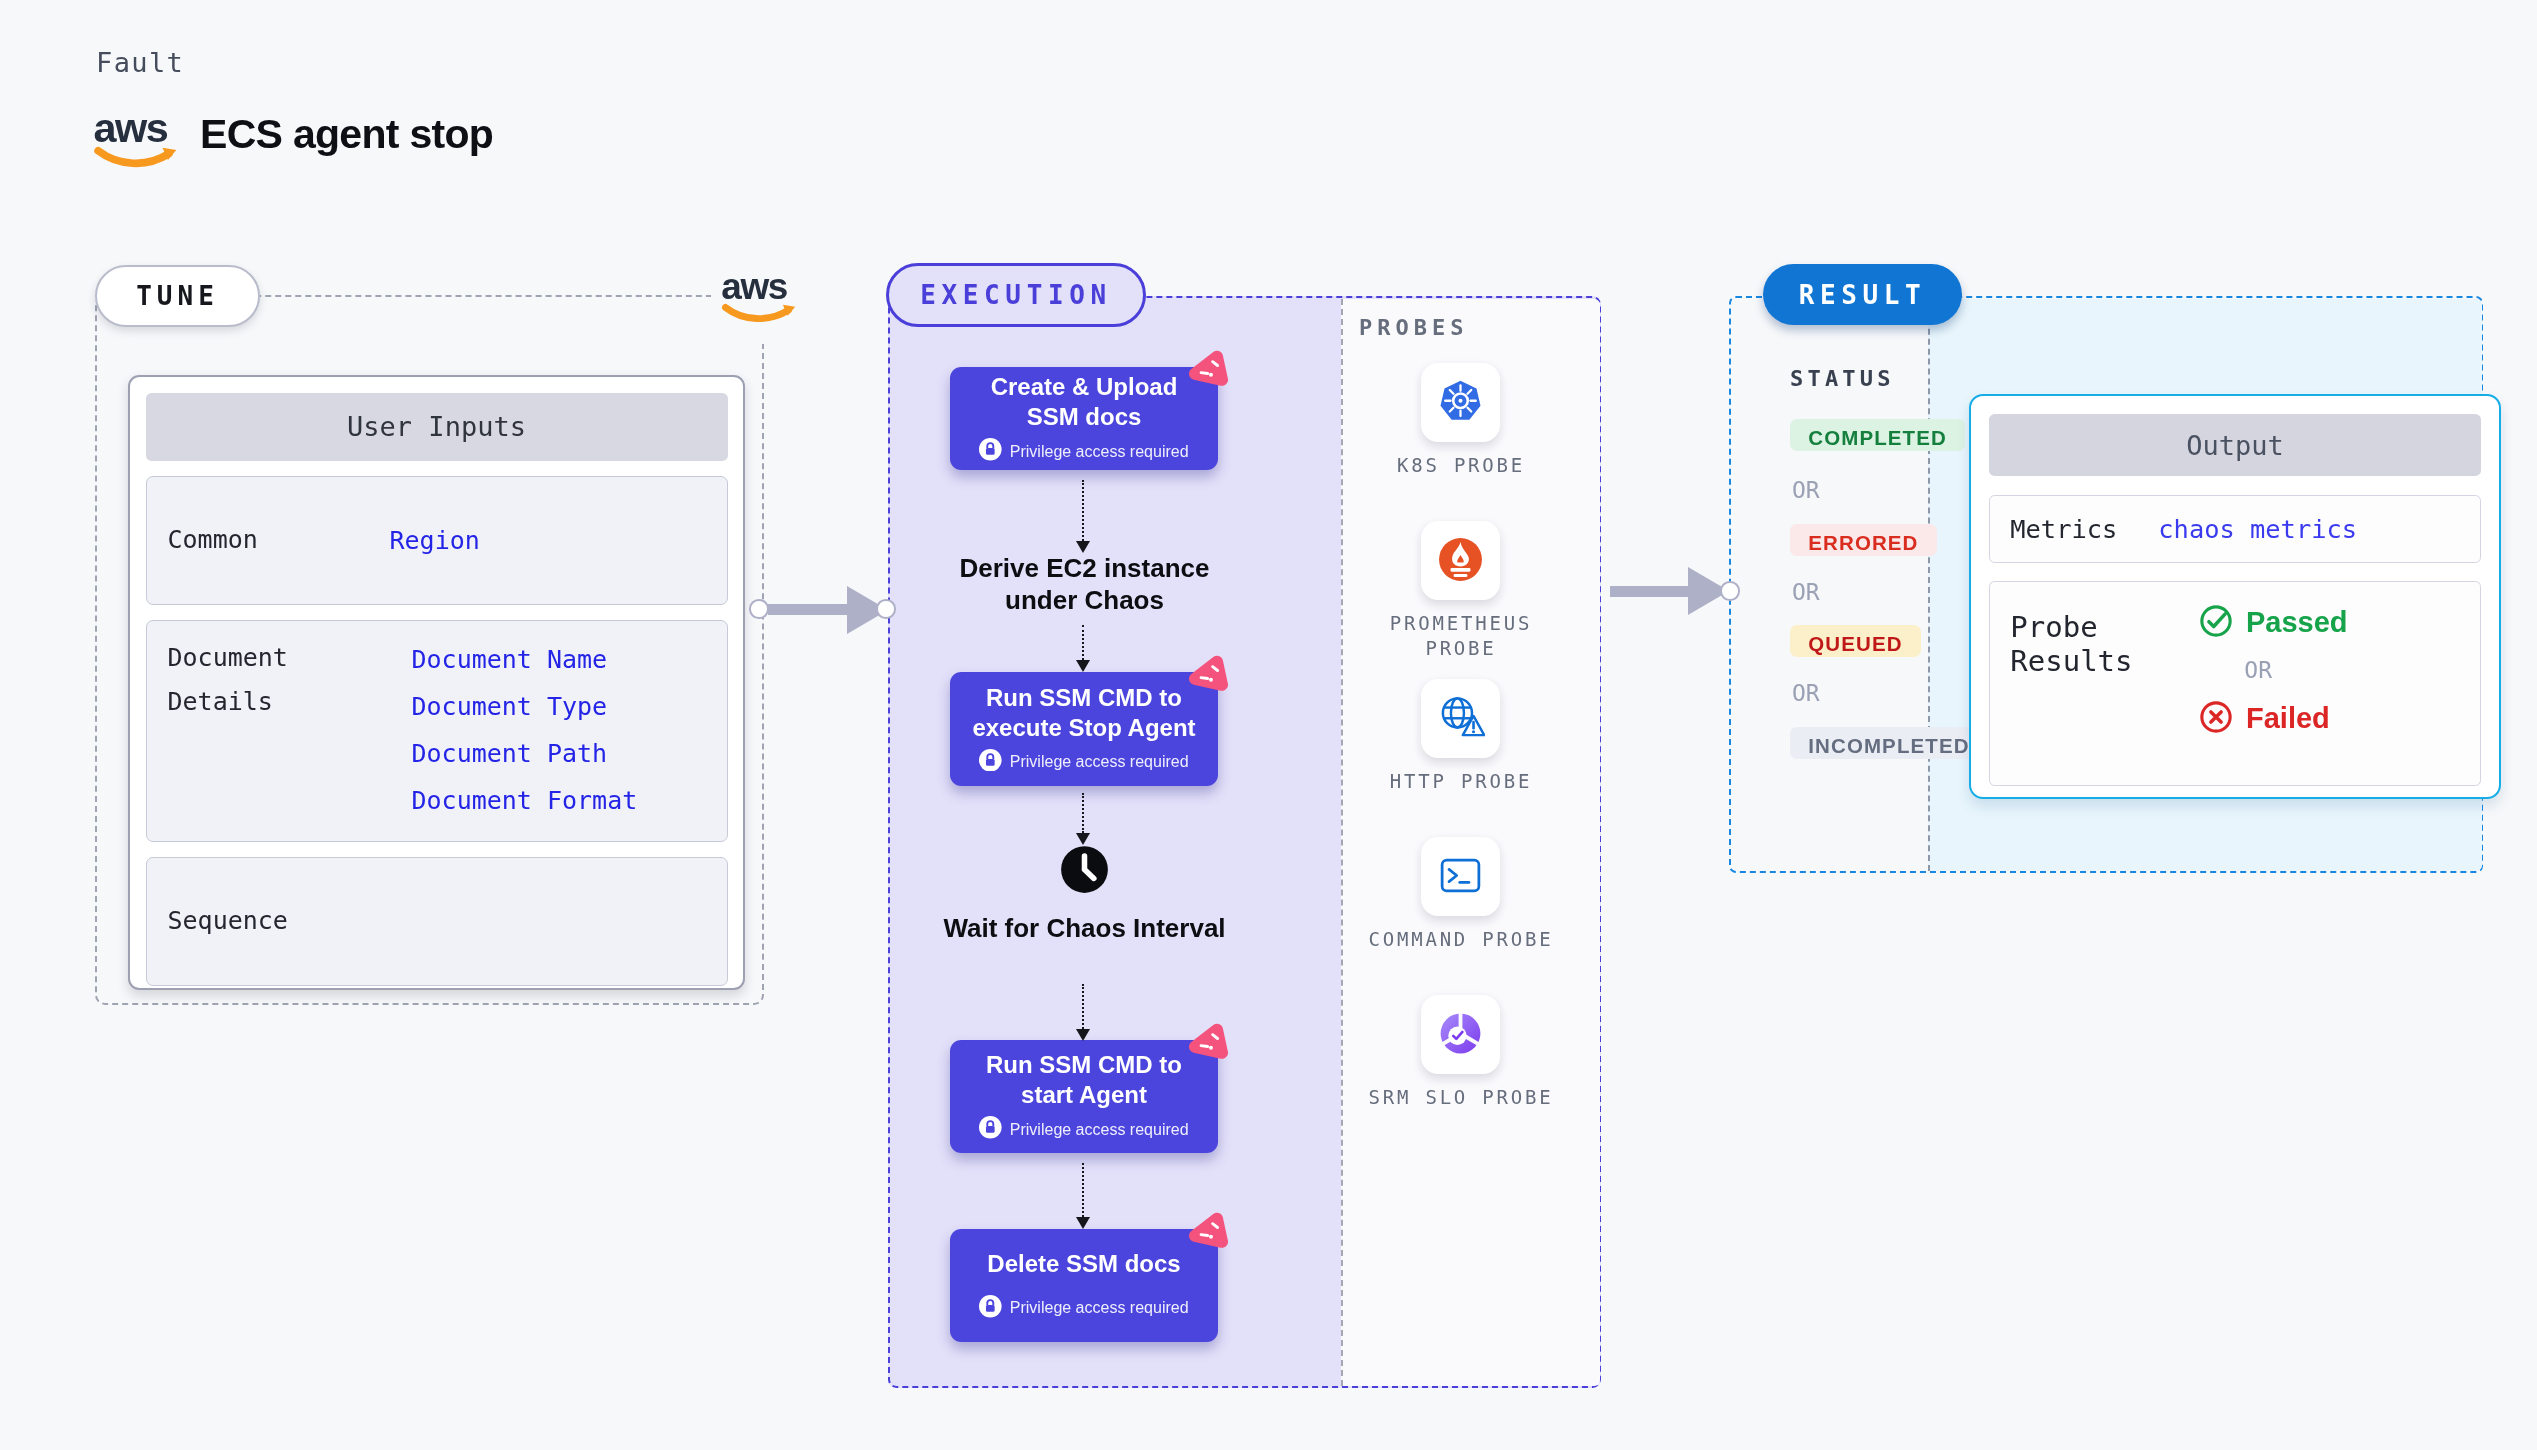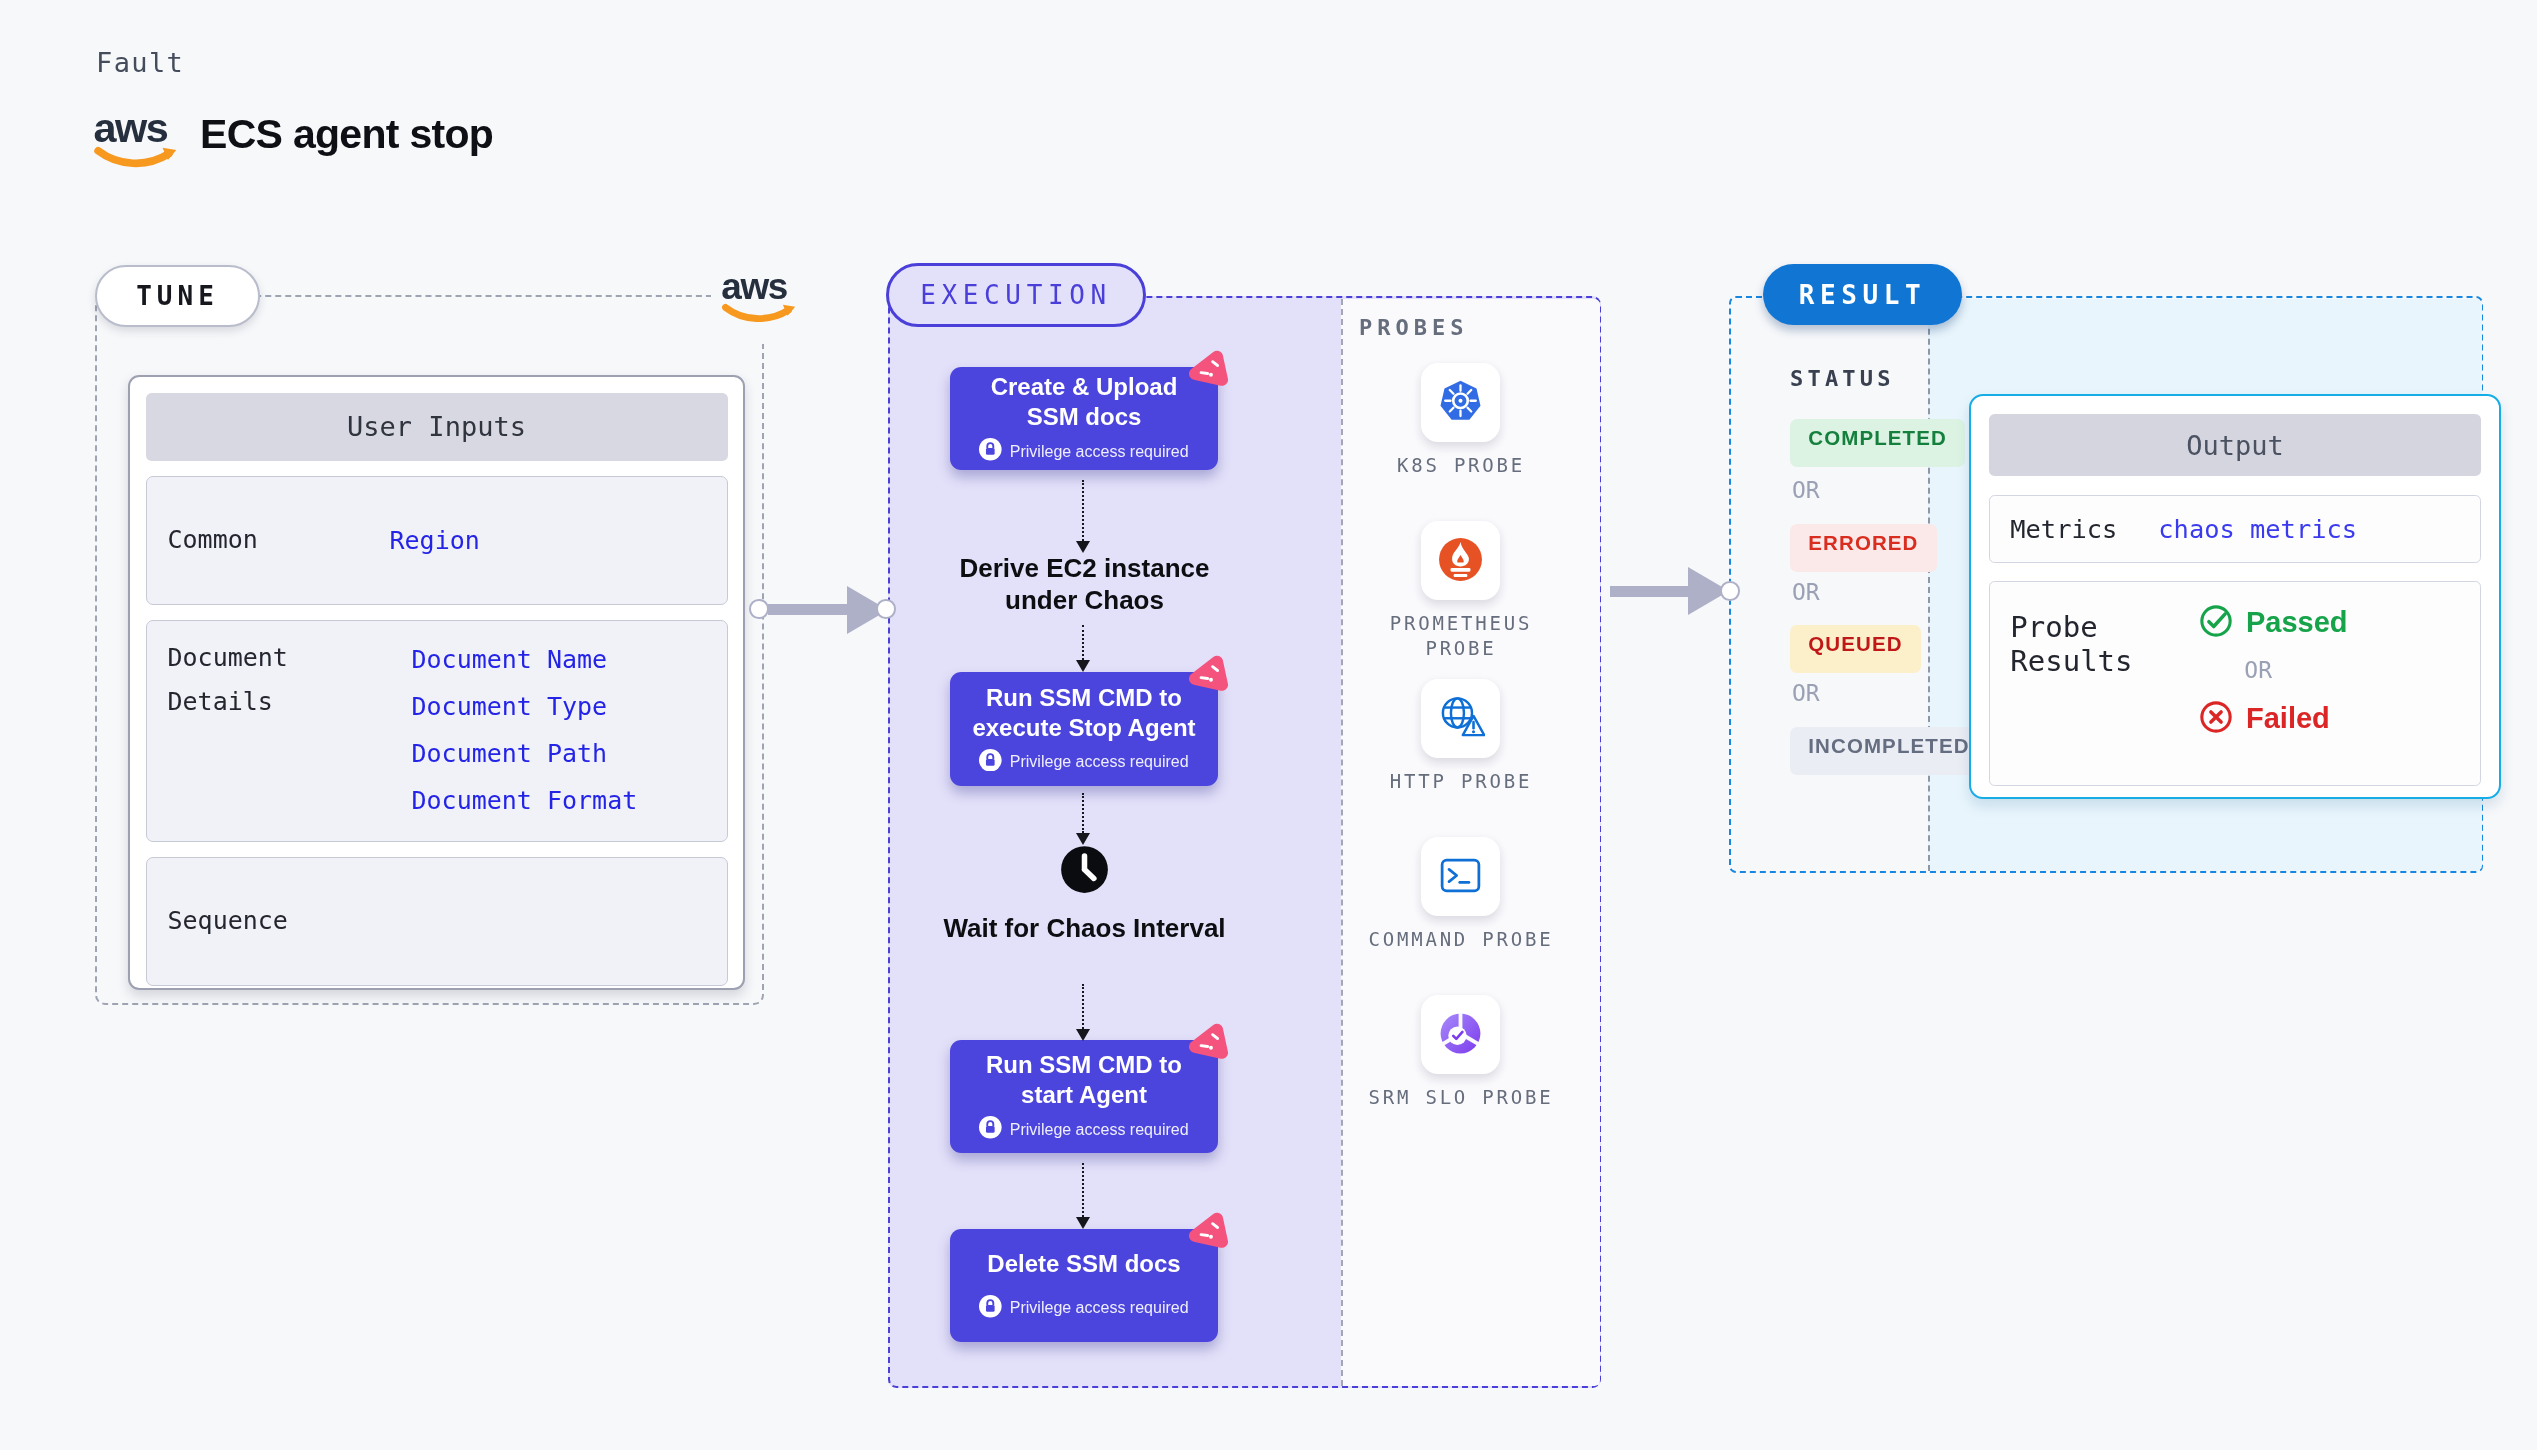--- a/index.html
+++ b/index.html
@@ -14,21 +14,21 @@
   
   .fault-label{left:96px;top:47px;font-size:27px;letter-spacing:1.4px;color:#454C5C;}
   .page-title{left:200px;top:111px;font-size:41px;font-weight:bold;color:#0E1015;letter-spacing:-0.7px;}
   .aws-logo-main{left:92px;top:106px;}
 
   
   .pill{display:flex;align-items:center;justify-content:center;border-radius:34px;z-index:7;}
   .tune-pill{left:95px;top:265px;width:161px;height:58px;background:#FFFFFF;border:2.1px solid #B9BCCB;
     box-shadow:0 4.2px 8.5px rgba(40,45,70,.15);font-size:26px;font-weight:bold;letter-spacing:5px;color:#16181E;}
   .exec-pill{left:886px;top:263px;width:254px;height:58px;background:#E3E1F9;border:3.5px solid #4A3FD8;
-    font-size:26px;font-weight:normal;letter-spacing:5.6px;color:#4A3FD8;}
+    font-size:26px;font-weight:bold;letter-spacing:5.6px;color:#4A3FD8;}
   .result-pill{left:1763px;top:264px;width:199px;height:61px;background:#1176D3;color:#fff;
     box-shadow:0 5.6px 10px rgba(20,60,120,.3);font-size:26px;font-weight:bold;letter-spacing:5.6px;}
 
   
   .tune-rect{left:95px;top:295px;width:665px;height:706px;border:2.1px dashed #9FA4B2;border-radius:10px;}
   .aws-corner-patch{left:711px;top:248px;width:99px;height:96px;background:#F7F8FA;
     display:flex;align-items:center;justify-content:center;z-index:6;}
   .ui-card{left:128px;top:375px;width:617px;height:615px;background:#fff;border:2.1px solid #9CA0B0;border-radius:11.3px;
     box-shadow:0 5.6px 11.3px rgba(30,35,60,.16);padding:15.5px;box-sizing:border-box;}
   .ui-header{height:68px;background:#D8D8E2;border-radius:5.6px;display:flex;align-items:center;justify-content:center;
@@ -65,21 +65,21 @@
   .probe-tile{left:1421px;width:79px;height:79px;background:#fff;border-radius:17px;
     box-shadow:0 4.2px 10px rgba(25,30,60,.14);display:flex;align-items:center;justify-content:center;}
   .probe-label{left:1355px;width:212px;text-align:center;font-size:19px;letter-spacing:2.8px;
     color:#666D7C;line-height:25px;}
 
   
   .result-rect{left:1729px;top:296px;width:754px;height:577px;border:2.8px dashed #1787E1;border-radius:7px;box-sizing:border-box;}
   .result-blue{left:1928px;top:299px;width:552px;height:572px;background:#E8F5FC;
     border-left:2.1px dashed #8F96A8;border-radius:0 5.6px 5.6px 0;}
   .status-title{left:1790px;top:366px;font-size:22px;font-weight:bold;letter-spacing:4.2px;color:#394050;}
-  .status-badge{left:1790px;height:48px;line-height:38px;padding:0 18.3px;border-radius:7px;
+  .status-badge{left:1790px;height:32px;line-height:38px;padding:0 18.3px;border-radius:7px;
     font-weight:bold;font-size:20.5px;letter-spacing:1.1px;}
   .or-label{left:1792px;font-size:23px;color:#9BA1B5;}
   .output-card{left:1969px;top:394px;width:532px;height:405px;background:#fff;border:2.8px solid #16ADE7;
     border-radius:14px;box-shadow:0 7px 12.7px rgba(20,90,140,.15);padding:18.3px;box-sizing:border-box;}
   .output-header{height:62px;background:#D5D5DF;border-radius:5.6px;display:flex;align-items:center;
     justify-content:center;font-size:27px;color:#4A5160;}
   .output-row{margin-top:18.3px;border:1.4px solid #D3D6E2;border-radius:5.6px;background:#FDFDFE;position:relative;}
   .metrics-row{height:66px;display:flex;align-items:center;}
   .metrics-label{font-size:25.4px;color:#23262E;padding-left:20px;}
   .metrics-value{font-size:25.4px;color:#3A3AEF;margin-left:41px;}

